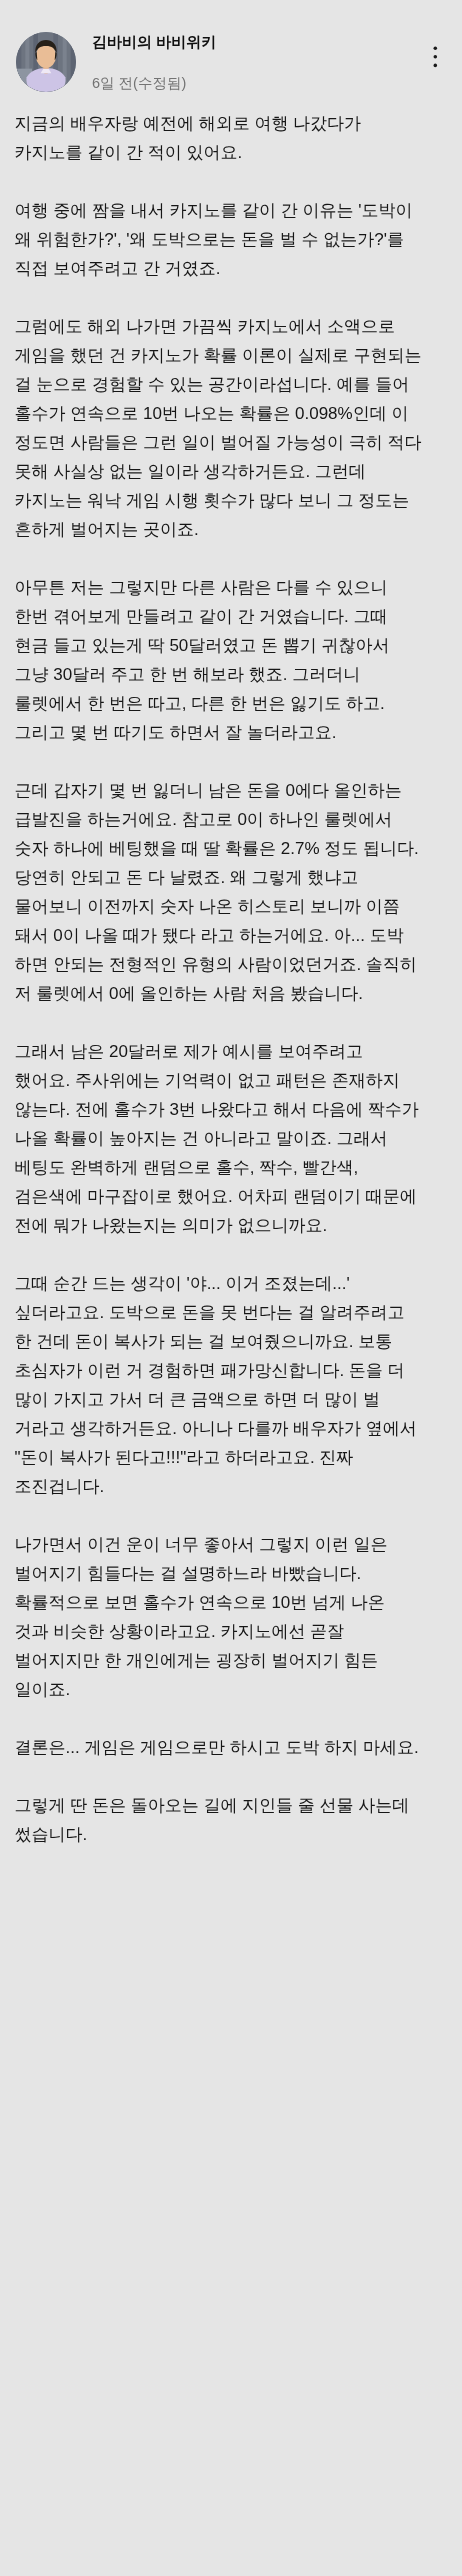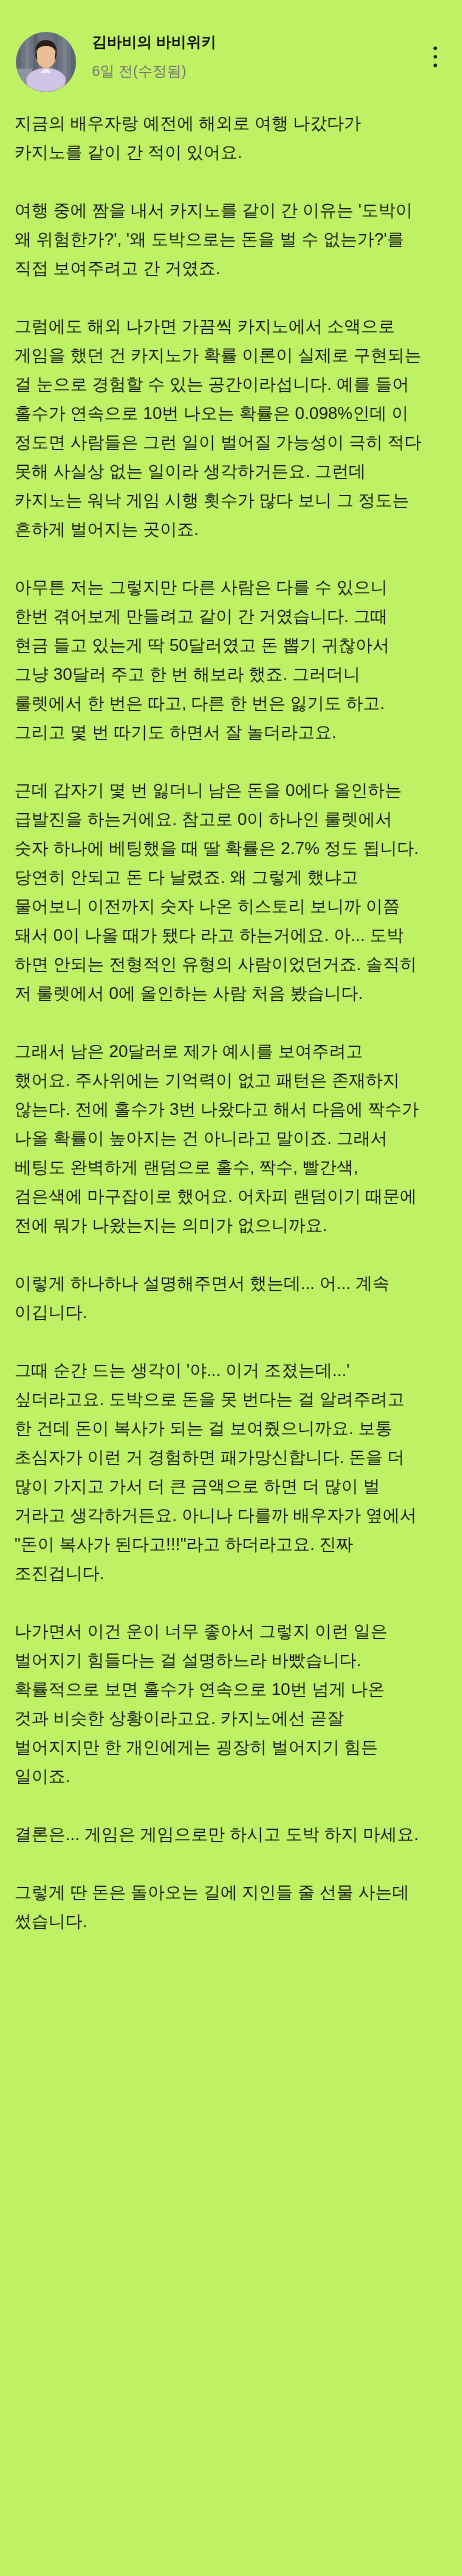--- a/index.html
+++ b/index.html
@@ -5,21 +5,21 @@
   html, body {
     margin: 0;
     padding: 0;
     background: #ffffff;
   }
   .page {
     position: relative;
     width: 463px;
     min-height: 2576px;
     margin: 0 auto;
-    background: #bef264;
+    background: #e5e5e5;
     font-family: "Liberation Sans", "DejaVu Sans", sans-serif;
     color: #161616;
     box-sizing: border-box;
   }
   .post-header {
     display: flex;
     align-items: flex-start;
     padding: 32px 13.2px 0 16px;
     box-sizing: border-box;
   }
@@ -41,21 +41,21 @@
     min-width: 0;
   }
   .channel-name {
     font-size: 15px;
     font-weight: 700;
     color: #0f0f0f;
     line-height: 1.2;
     cursor: pointer;
   }
   .timestamp {
-    margin-top: 12px;
+    margin-top: 24px;
     font-size: 14.5px;
     color: #737373;
     line-height: 1.2;
     cursor: pointer;
   }
   .kebab-button {
     margin-left: auto;
     margin-top: 9.3px;
     width: 29px;
     height: 32px;
@@ -158,22 +158,20 @@
 돼서 0이 나올 때가 됐다 라고 하는거에요. 아... 도박
 하면 안되는 전형적인 유형의 사람이었던거죠. 솔직히
 저 룰렛에서 0에 올인하는 사람 처음 봤습니다.</p>
     <p>그래서 남은 20달러로 제가 예시를 보여주려고
 했어요. 주사위에는 기억력이 없고 패턴은 존재하지
 않는다. 전에 홀수가 3번 나왔다고 해서 다음에 짝수가
 나올 확률이 높아지는 건 아니라고 말이죠. 그래서
 베팅도 완벽하게 랜덤으로 홀수, 짝수, 빨간색,
 검은색에 마구잡이로 했어요. 어차피 랜덤이기 때문에
 전에 뭐가 나왔는지는 의미가 없으니까요.</p>
-    <p>이렇게 하나하나 설명해주면서 했는데... 어... 계속
-이깁니다.</p>
     <p>그때 순간 드는 생각이 '야... 이거 조졌는데...'
 싶더라고요. 도박으로 돈을 못 번다는 걸 알려주려고
 한 건데 돈이 복사가 되는 걸 보여줬으니까요. 보통
 초심자가 이런 거 경험하면 패가망신합니다. 돈을 더
 많이 가지고 가서 더 큰 금액으로 하면 더 많이 벌
 거라고 생각하거든요. 아니나 다를까 배우자가 옆에서
 "돈이 복사가 된다고!!!"라고 하더라고요. 진짜
 조진겁니다.</p>
     <p>나가면서 이건 운이 너무 좋아서 그렇지 이런 일은
 벌어지기 힘들다는 걸 설명하느라 바빴습니다.

